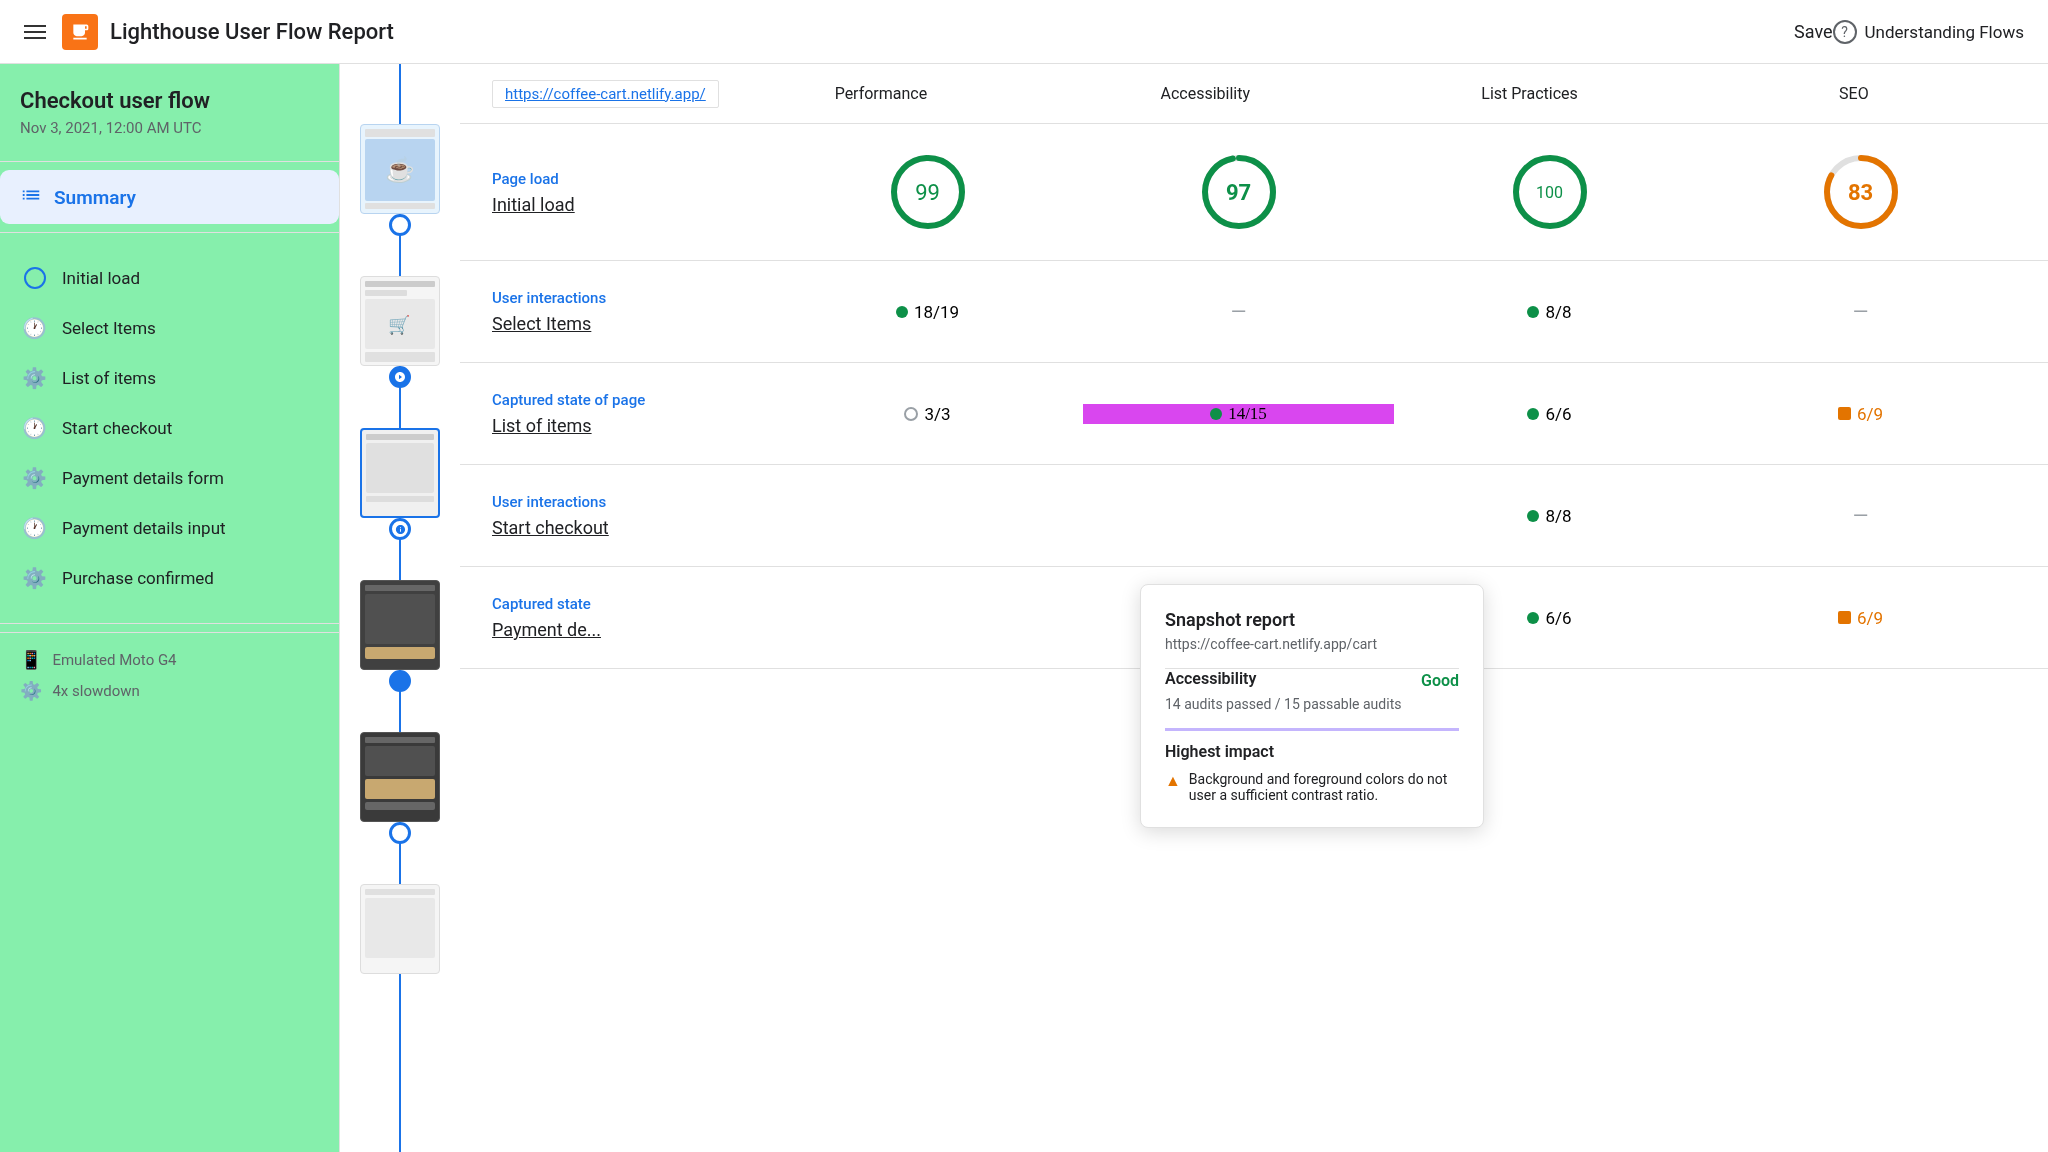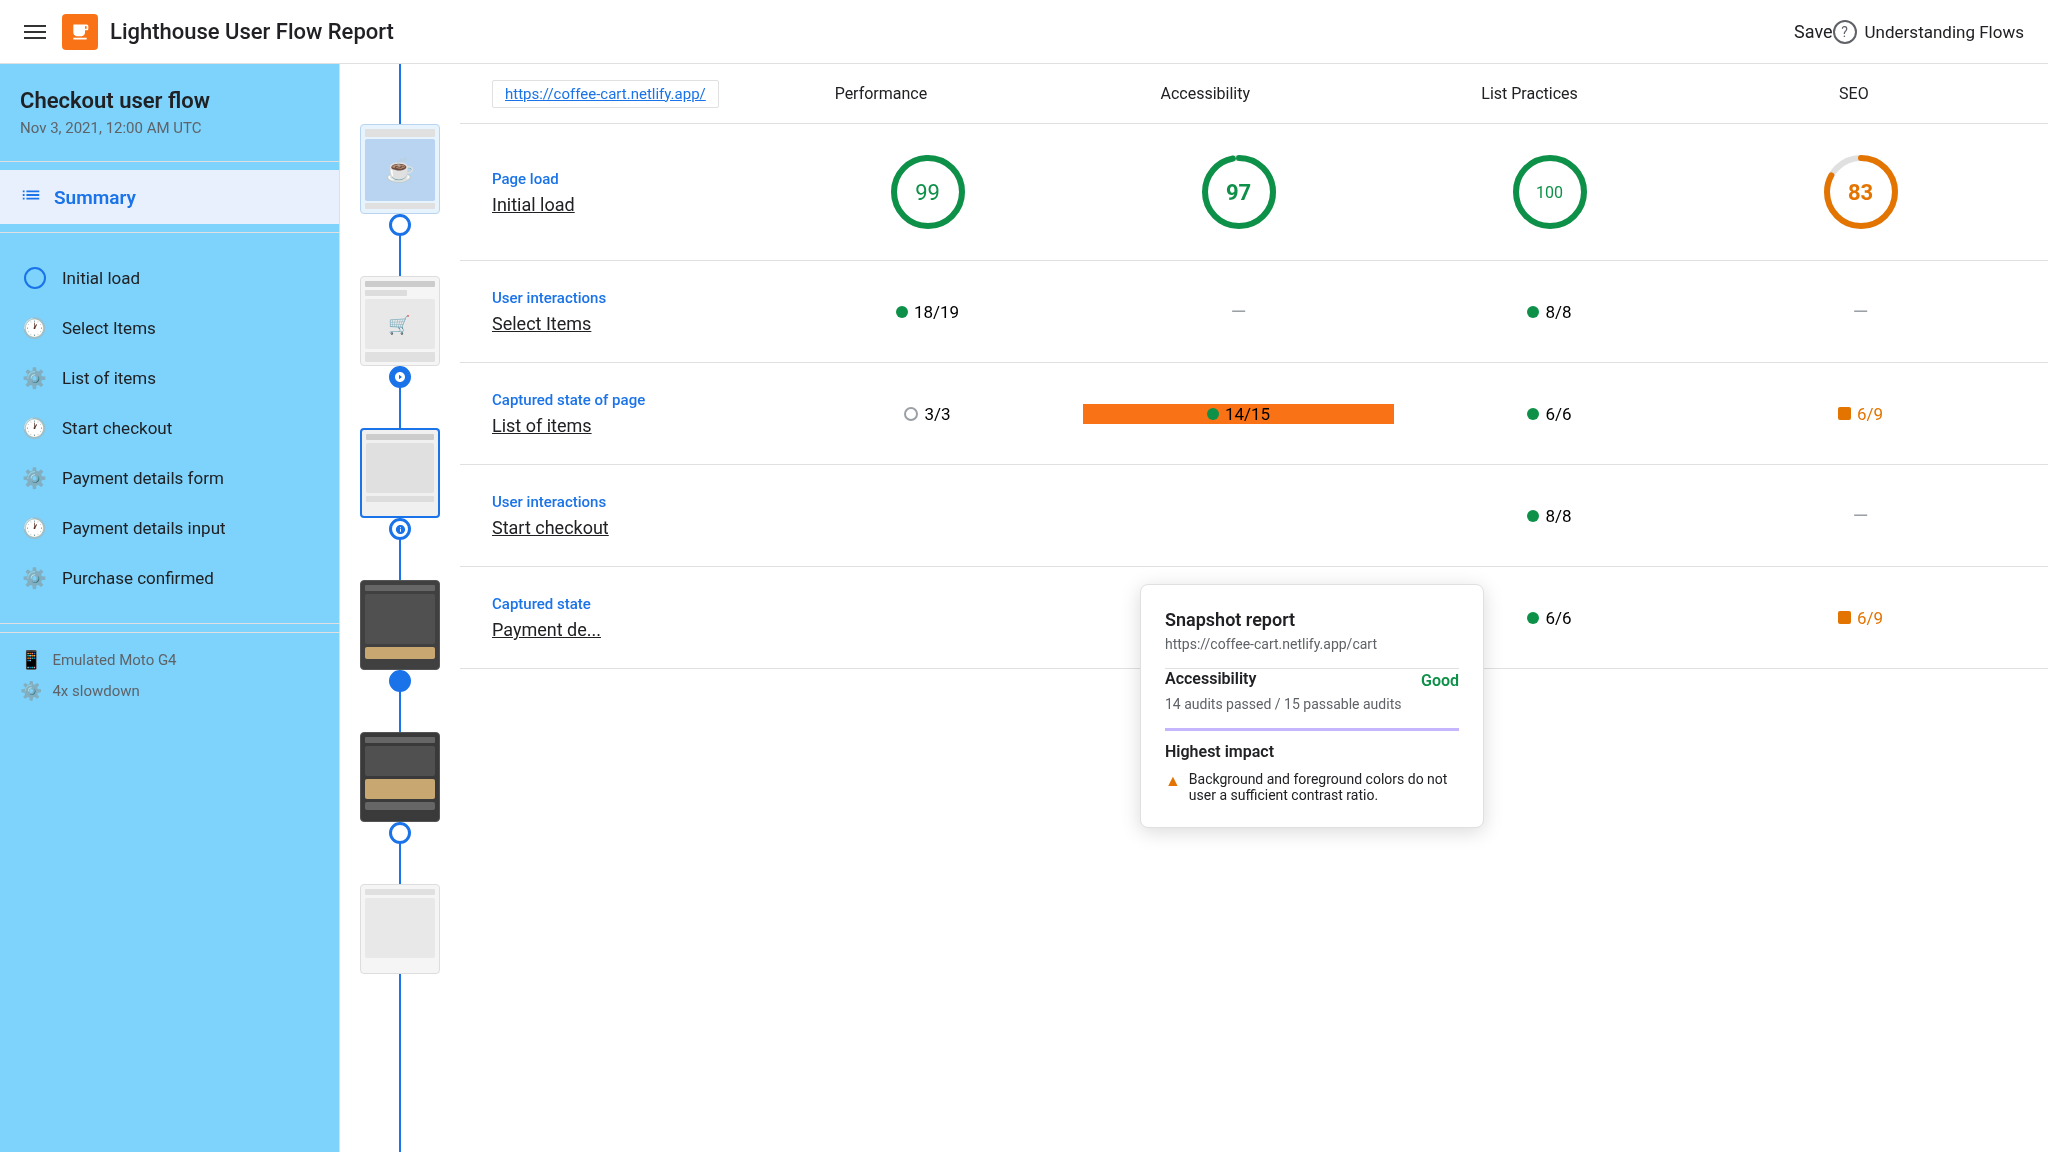--- a/index.html
+++ b/index.html
@@ -16,26 +16,26 @@
     .logo-icon svg { width: 20px; height: 20px; fill: white; }
     .header-title { font-size: 22px; font-weight: 500; color: #202124; flex: 1; }
     .save-btn { font-size: 18px; color: #202124; cursor: pointer; margin-right: auto; margin-left: 24px; }
     .understanding-flows { display: flex; align-items: center; gap: 8px; font-size: 17px; color: #202124; cursor: pointer; }
     .question-circle { width: 24px; height: 24px; border: 2px solid #5f6368; border-radius: 50%; display: flex; align-items: center; justify-content: center; font-size: 14px; color: #5f6368; }
 
     
     .main-layout { display: flex; height: calc(1152px - 64px); }
 
     
-    .sidebar { width: 340px; min-width: 340px; border-right: 1px solid #e0e0e0; overflow-y: auto; background: #7dd3fc; }
+    .sidebar { width: 340px; min-width: 340px; border-right: 1px solid #e0e0e0; overflow-y: auto; background: #86efac; }
     .sidebar-header { padding: 24px 20px 16px; }
     .sidebar-flow-title { font-size: 22px; font-weight: 600; color: #202124; margin-bottom: 6px; }
     .sidebar-date { font-size: 15px; color: #5f6368; }
     .sidebar-divider { height: 1px; background: #e0e0e0; margin: 8px 0; }
-    .sidebar-summary { display: flex; align-items: center; gap: 12px; padding: 14px 20px; background: #e8f0fe; cursor: pointer; }
+    .sidebar-summary { display: flex; align-items: center; gap: 12px; padding: 14px 20px; background: #e8f0fe; cursor: pointer; border-radius: 9px; }
     .summary-icon { color: #1a73e8; }
     .summary-label { font-size: 19px; font-weight: 600; color: #1a73e8; }
     .sidebar-items { padding: 12px 0; }
     .sidebar-item { display: flex; align-items: center; gap: 16px; padding: 14px 24px; cursor: pointer; }
     .step-icon { width: 22px; height: 22px; display: flex; align-items: center; justify-content: center; flex-shrink: 0; }
     .step-icon.circle { border: 2.5px solid #1a73e8; border-radius: 50%; }
     .sidebar-item-label { font-size: 17px; color: #202124; }
     .sidebar-footer { padding: 16px 20px; border-top: 1px solid #e0e0e0; }
     .sidebar-device { display: flex; align-items: center; gap: 10px; margin-bottom: 10px; font-size: 15px; color: #5f6368; }
     .device-icon { font-size: 18px; }
@@ -83,21 +83,21 @@
     .tooltip-title { font-size: 18px; font-weight: 600; color: #202124; margin-bottom: 6px; }
     .tooltip-url { font-size: 14px; color: #5f6368; margin-bottom: 0; padding-bottom: 16px; border-bottom: 1px solid #e0e0e0; }
     .tooltip-section-title { font-size: 16px; font-weight: 600; color: #202124; margin-bottom: 4px; }
     .tooltip-section-value { font-size: 16px; font-weight: 600; color: #0d9048; }
     .tooltip-section-header { display: flex; justify-content: space-between; align-items: center; margin-bottom: 4px; }
     .tooltip-section-desc { font-size: 14px; color: #5f6368; margin-bottom: 11px; padding-bottom: 16px; border-bottom: 3px solid #c4b5fd; }
     .tooltip-impact-title { font-size: 16px; font-weight: 600; color: #202124; margin-bottom: 10px; }
     .tooltip-impact-item { display: flex; align-items: flex-start; gap: 8px; font-size: 14px; color: #202124; }
     .warning-icon { color: #e37400; font-size: 16px; }
 
-    .highlighted-cell { background: #f97316; }
+    .highlighted-cell { background: #d946ef; font-family: Liberation Serif, serif; }
   </style>
 </head>
 <body>
 
 <div class="top-header">
   <div class="hamburger-icon">
     <span></span>
       <span></span>
       <span></span>
   </div>

